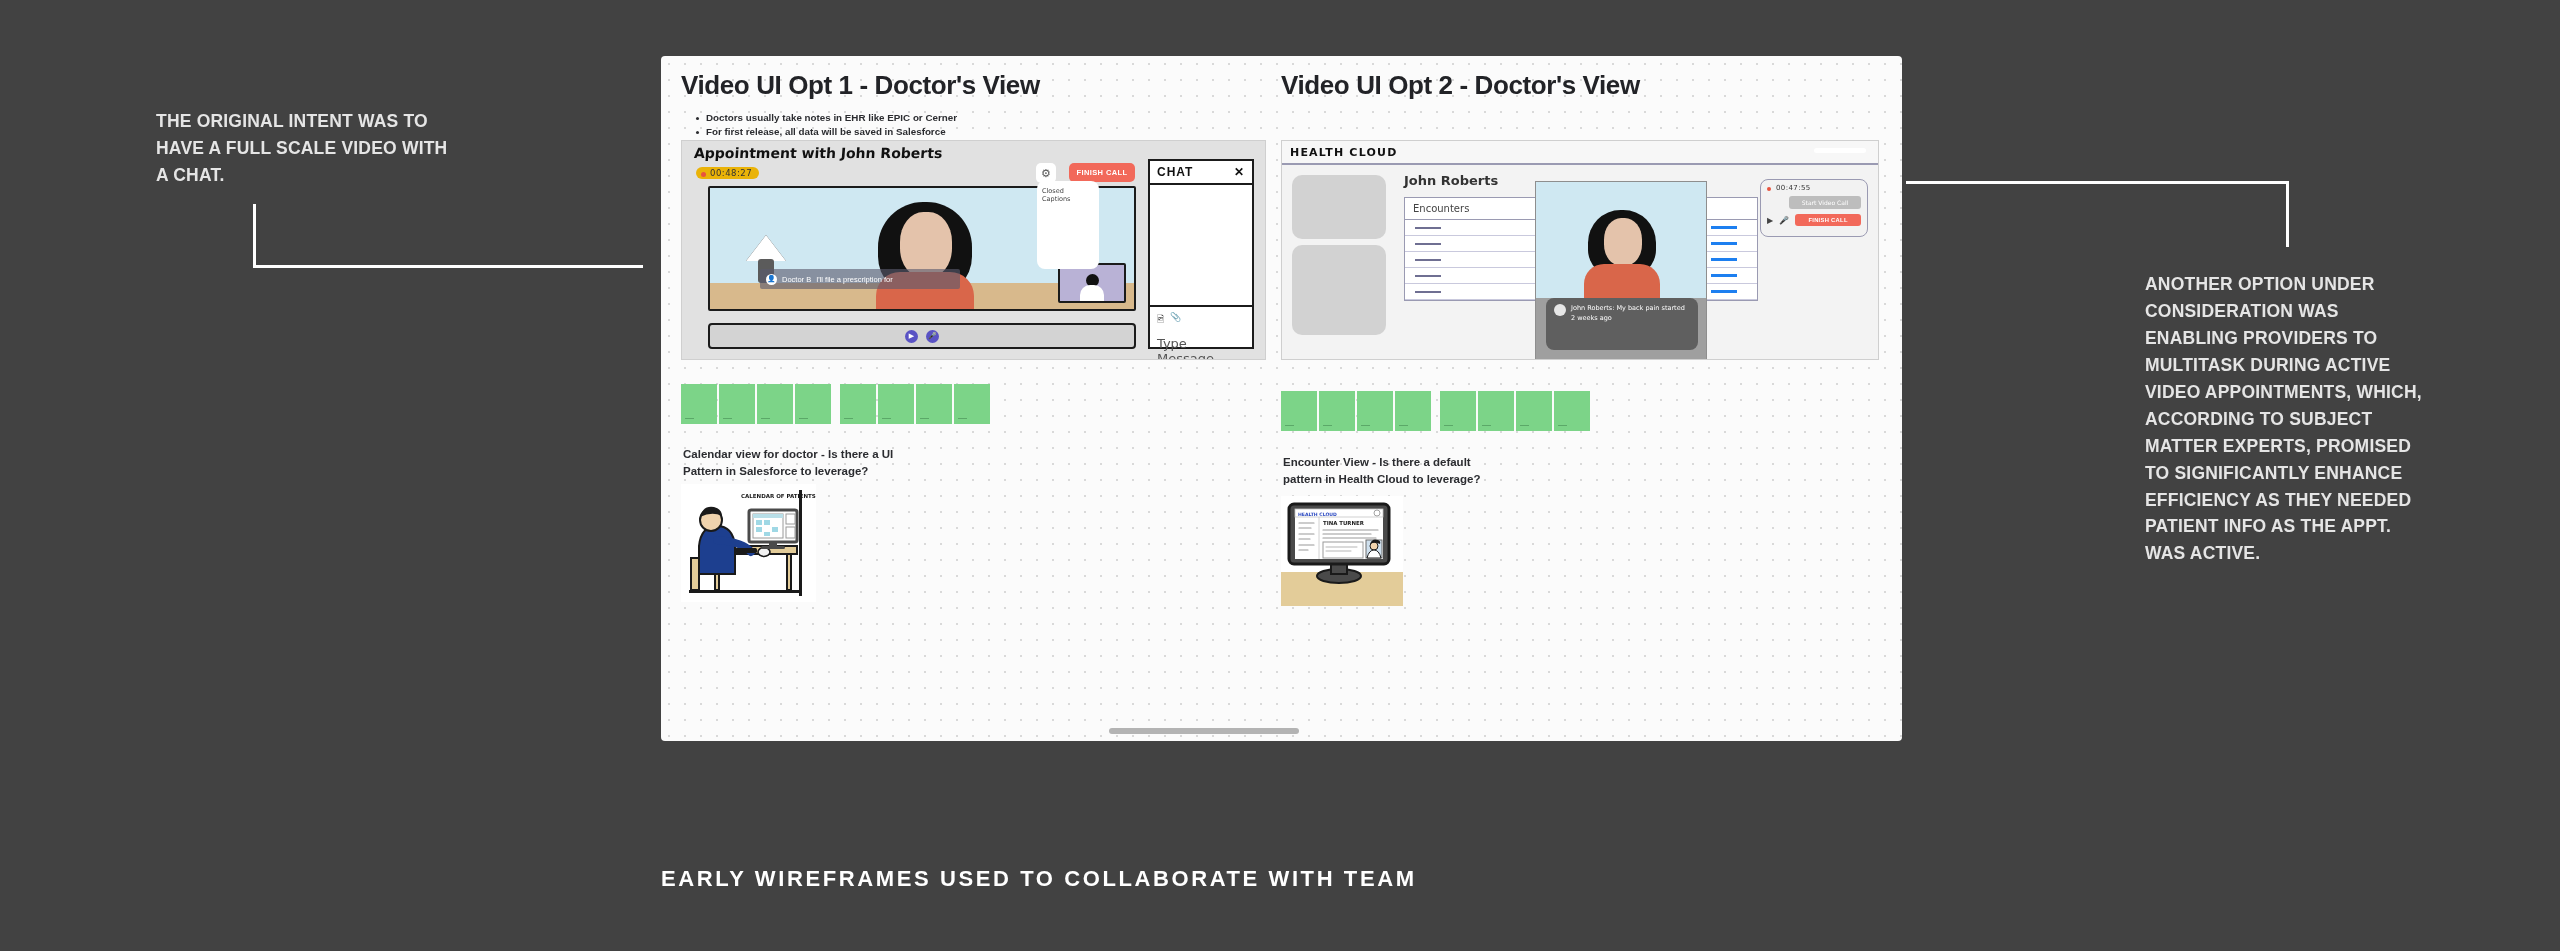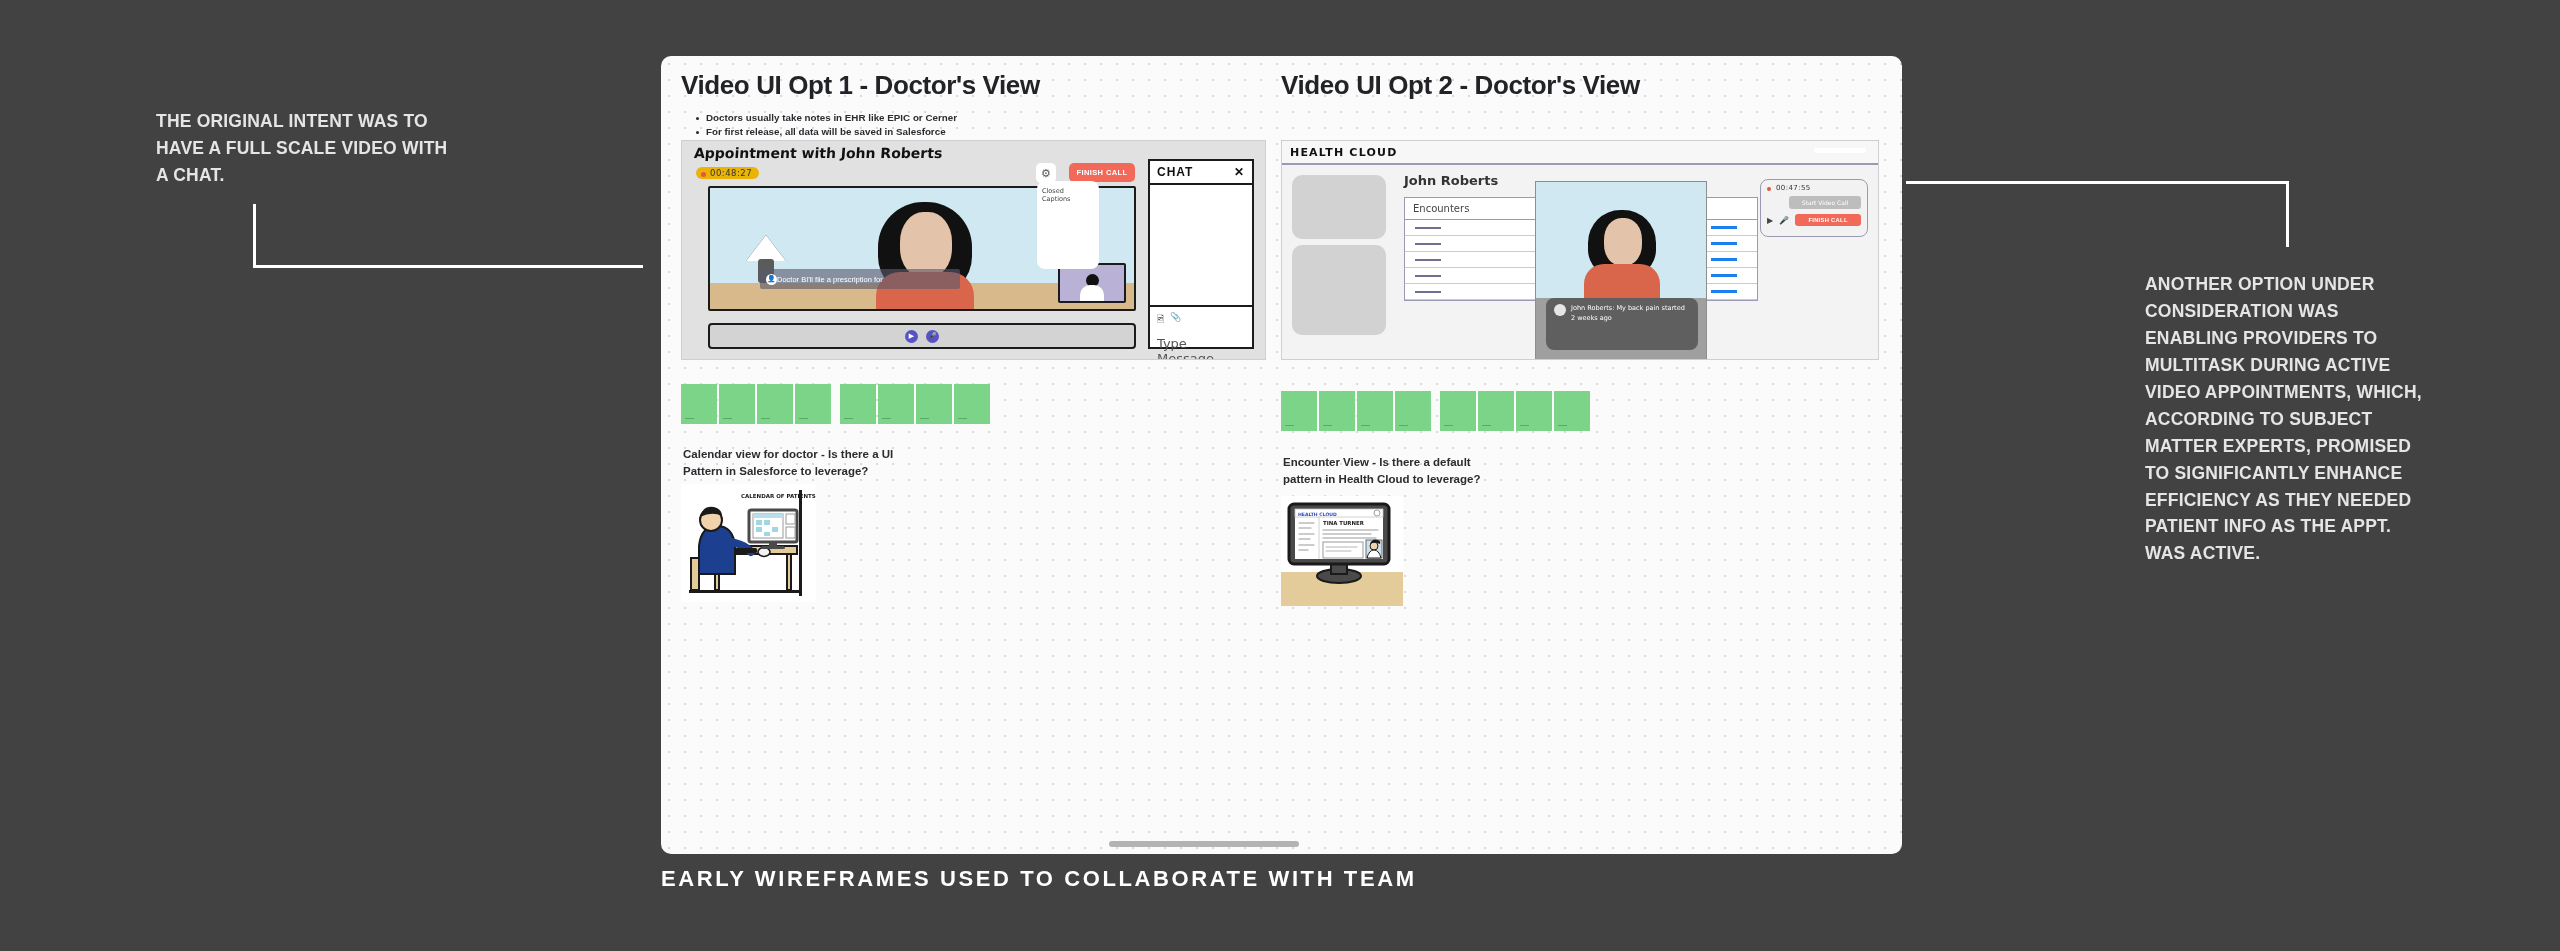--- a/index.html
+++ b/index.html
@@ -29,23 +29,23 @@
   .conn { position: absolute; background: #ffffff; }
   #conn-left-v  { left: 253px;  top: 204px; width: 3px;  height: 64px; }
   #conn-left-h  { left: 253px;  top: 265px; width: 390px; height: 3px; }
   #conn-right-h { left: 1906px; top: 181px; width: 383px; height: 3px; }
   #conn-right-v { left: 2286px; top: 181px; width: 3px;  height: 66px; }
 
   
   #board {
     position: absolute;
     left: 661px; top: 56px;
-    width: 1241px; height: 798px;
+    width: 1241px; height: 685px;
     background: #fbfbfb;
-    border-radius: 10px;
+    border-radius: 4px;
     overflow: hidden;
     background-image:
       radial-gradient(circle, #d9d9d9 1px, transparent 1.1px);
     background-size: 16px 16px;
   }
   #board-inner { position: absolute; inset: 0; }
 
   .col { position: absolute; top: 0; }
   #col-left  { left: 0px;   width: 620px; }
   #col-right { left: 620px; width: 621px; }
@@ -121,21 +121,21 @@
   #m1-lamp-shade{ position:absolute; left:36px; bottom:48px; width:0;height:0;
     border-left:20px solid transparent;border-right:20px solid transparent;
     border-bottom:26px solid #fff; filter: drop-shadow(0 0 0.5px #222); }
   #m1-lamp-base { position:absolute; left:48px; bottom:26px; width:16px; height:24px; background:#5b5b5b; border-radius:3px; }
   #m1-person-hair{ position:absolute; left:168px; top:14px; width:94px; height:94px; background:#111; border-radius:48% 48% 42% 42%; }
   #m1-person-face{ position:absolute; left:190px; top:24px; width:52px; height:66px; background:#e4c3ab; border-radius:45%; }
   #m1-person-body{ position:absolute; left:166px; top:84px; width:98px; height:42px; background:#d9664a; border-radius:24px 24px 0 0; }
   #m1-caption {
     position:absolute; left:50px; bottom:20px; width:200px; height:20px;
     background: rgba(90,90,110,.62); border-radius:2px;
-    display:flex; align-items:center; padding:0 6px;
+    display:flex; align-items:center; gap:5px; padding:0 6px;
     font-size:7.5px; color:#fff;
   }
   #m1-cap-avatar{ width:11px;height:11px;border-radius:50%;background:#fff;
     display:flex;align-items:center;justify-content:center;font-size:7px;color:#666; flex:0 0 auto;}
   #m1-pip {
     position:absolute; right:8px; bottom:6px; width:68px; height:40px;
     background:#b9b2d6; border:2px solid #1b1b1b; border-radius:2px;
     display:flex; align-items:flex-end; justify-content:center;
   }
   #m1-pip-head{ width:13px;height:13px;border-radius:50%;background:#111; margin-bottom:14px;}

